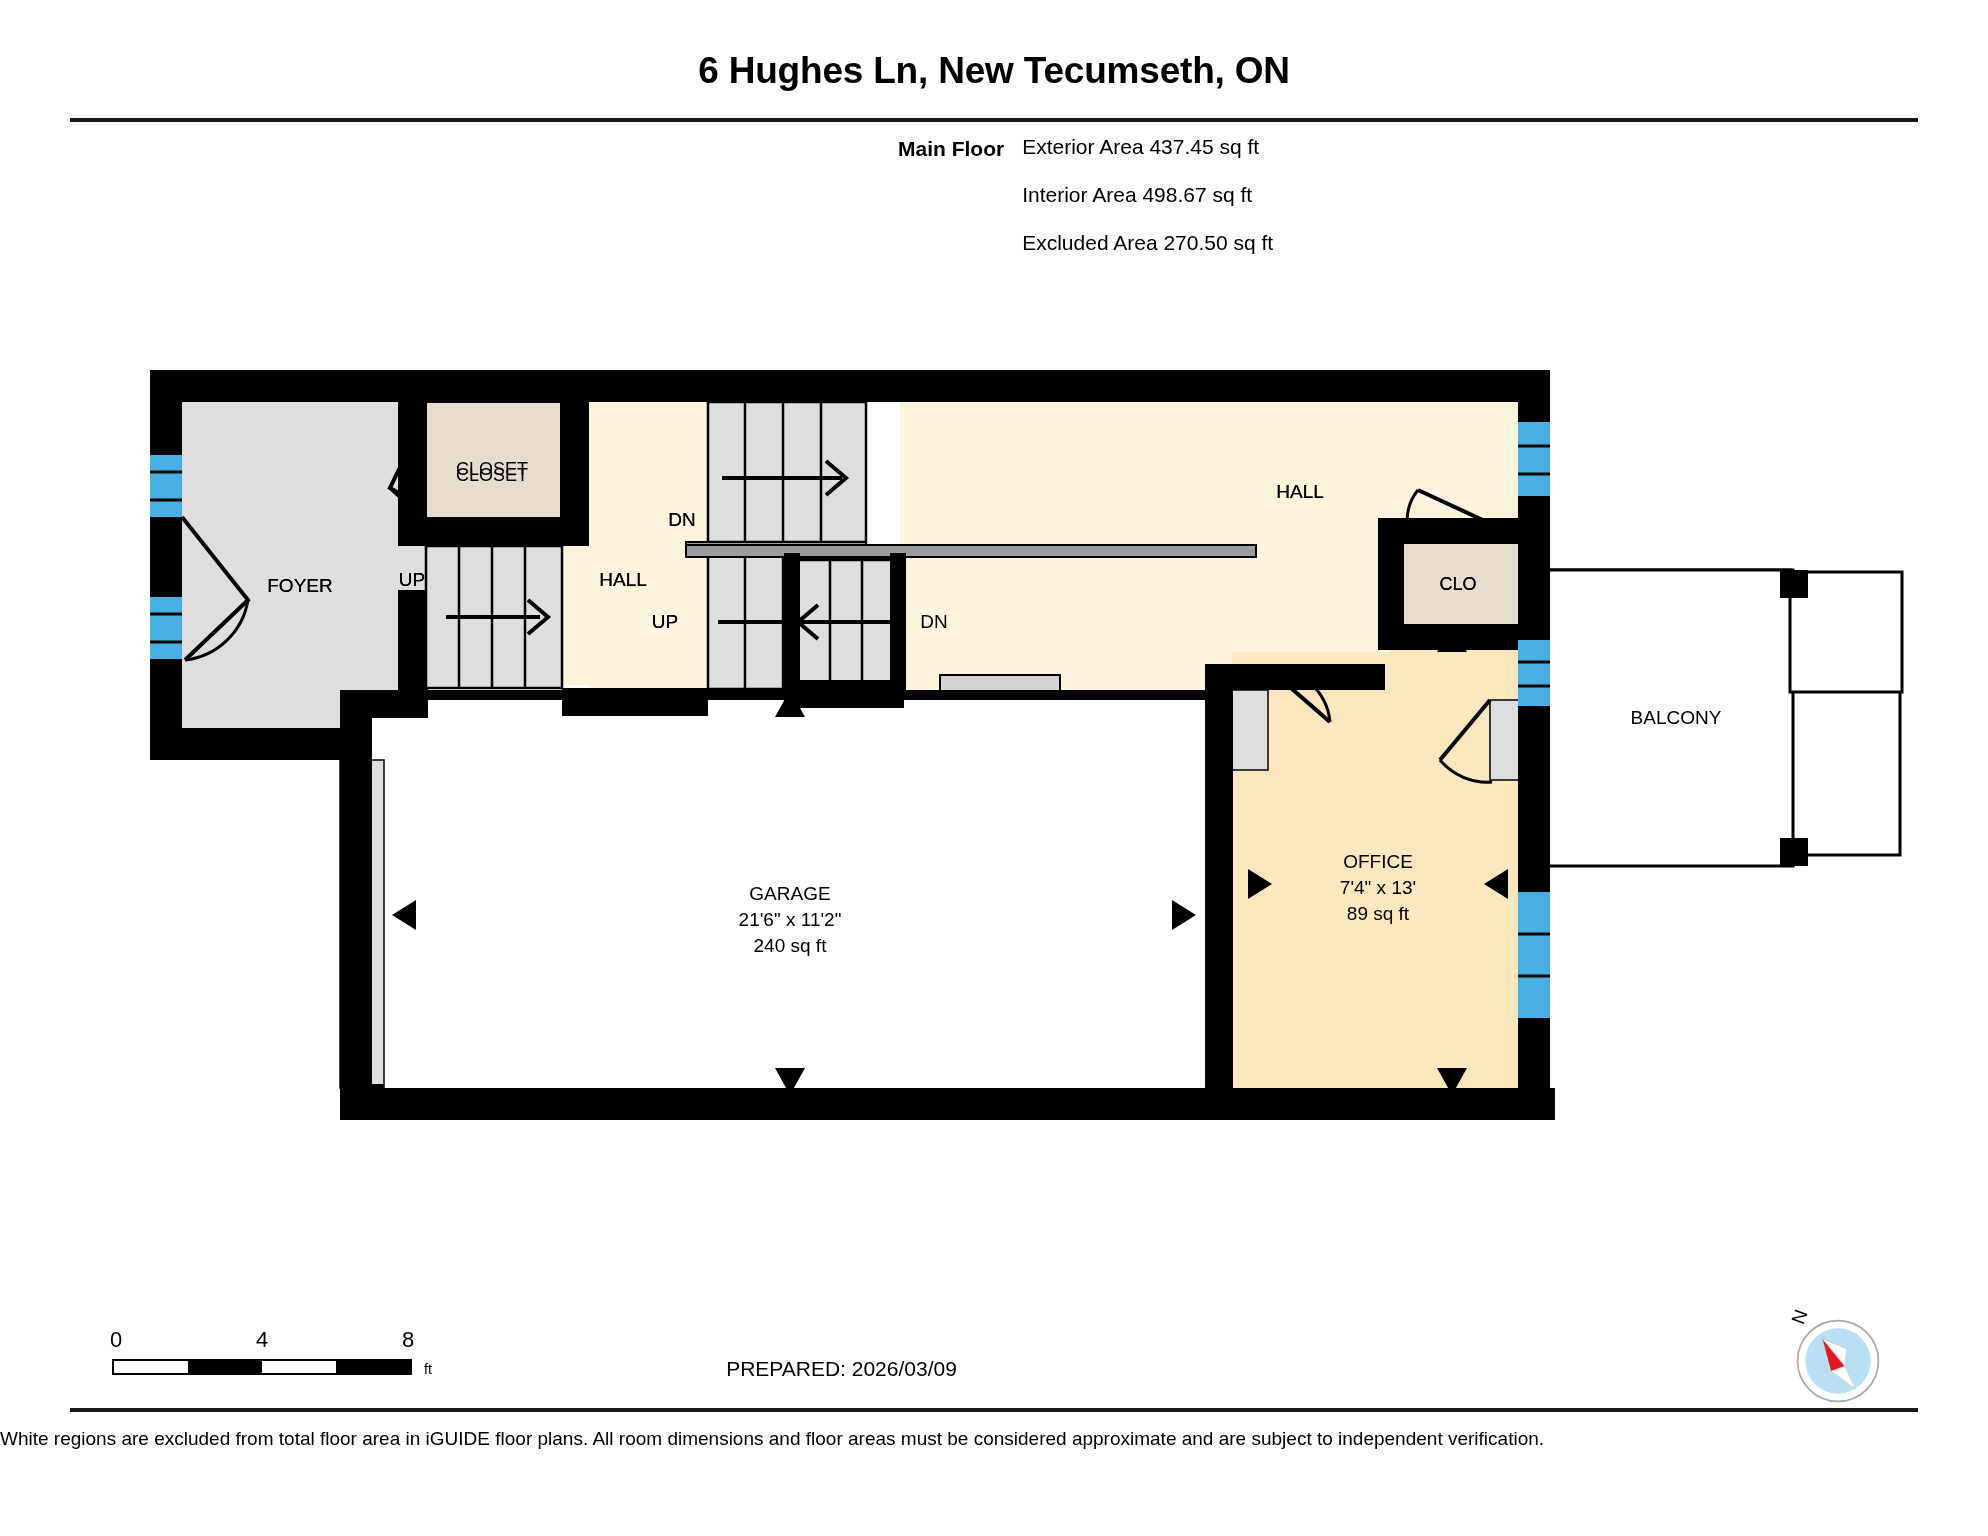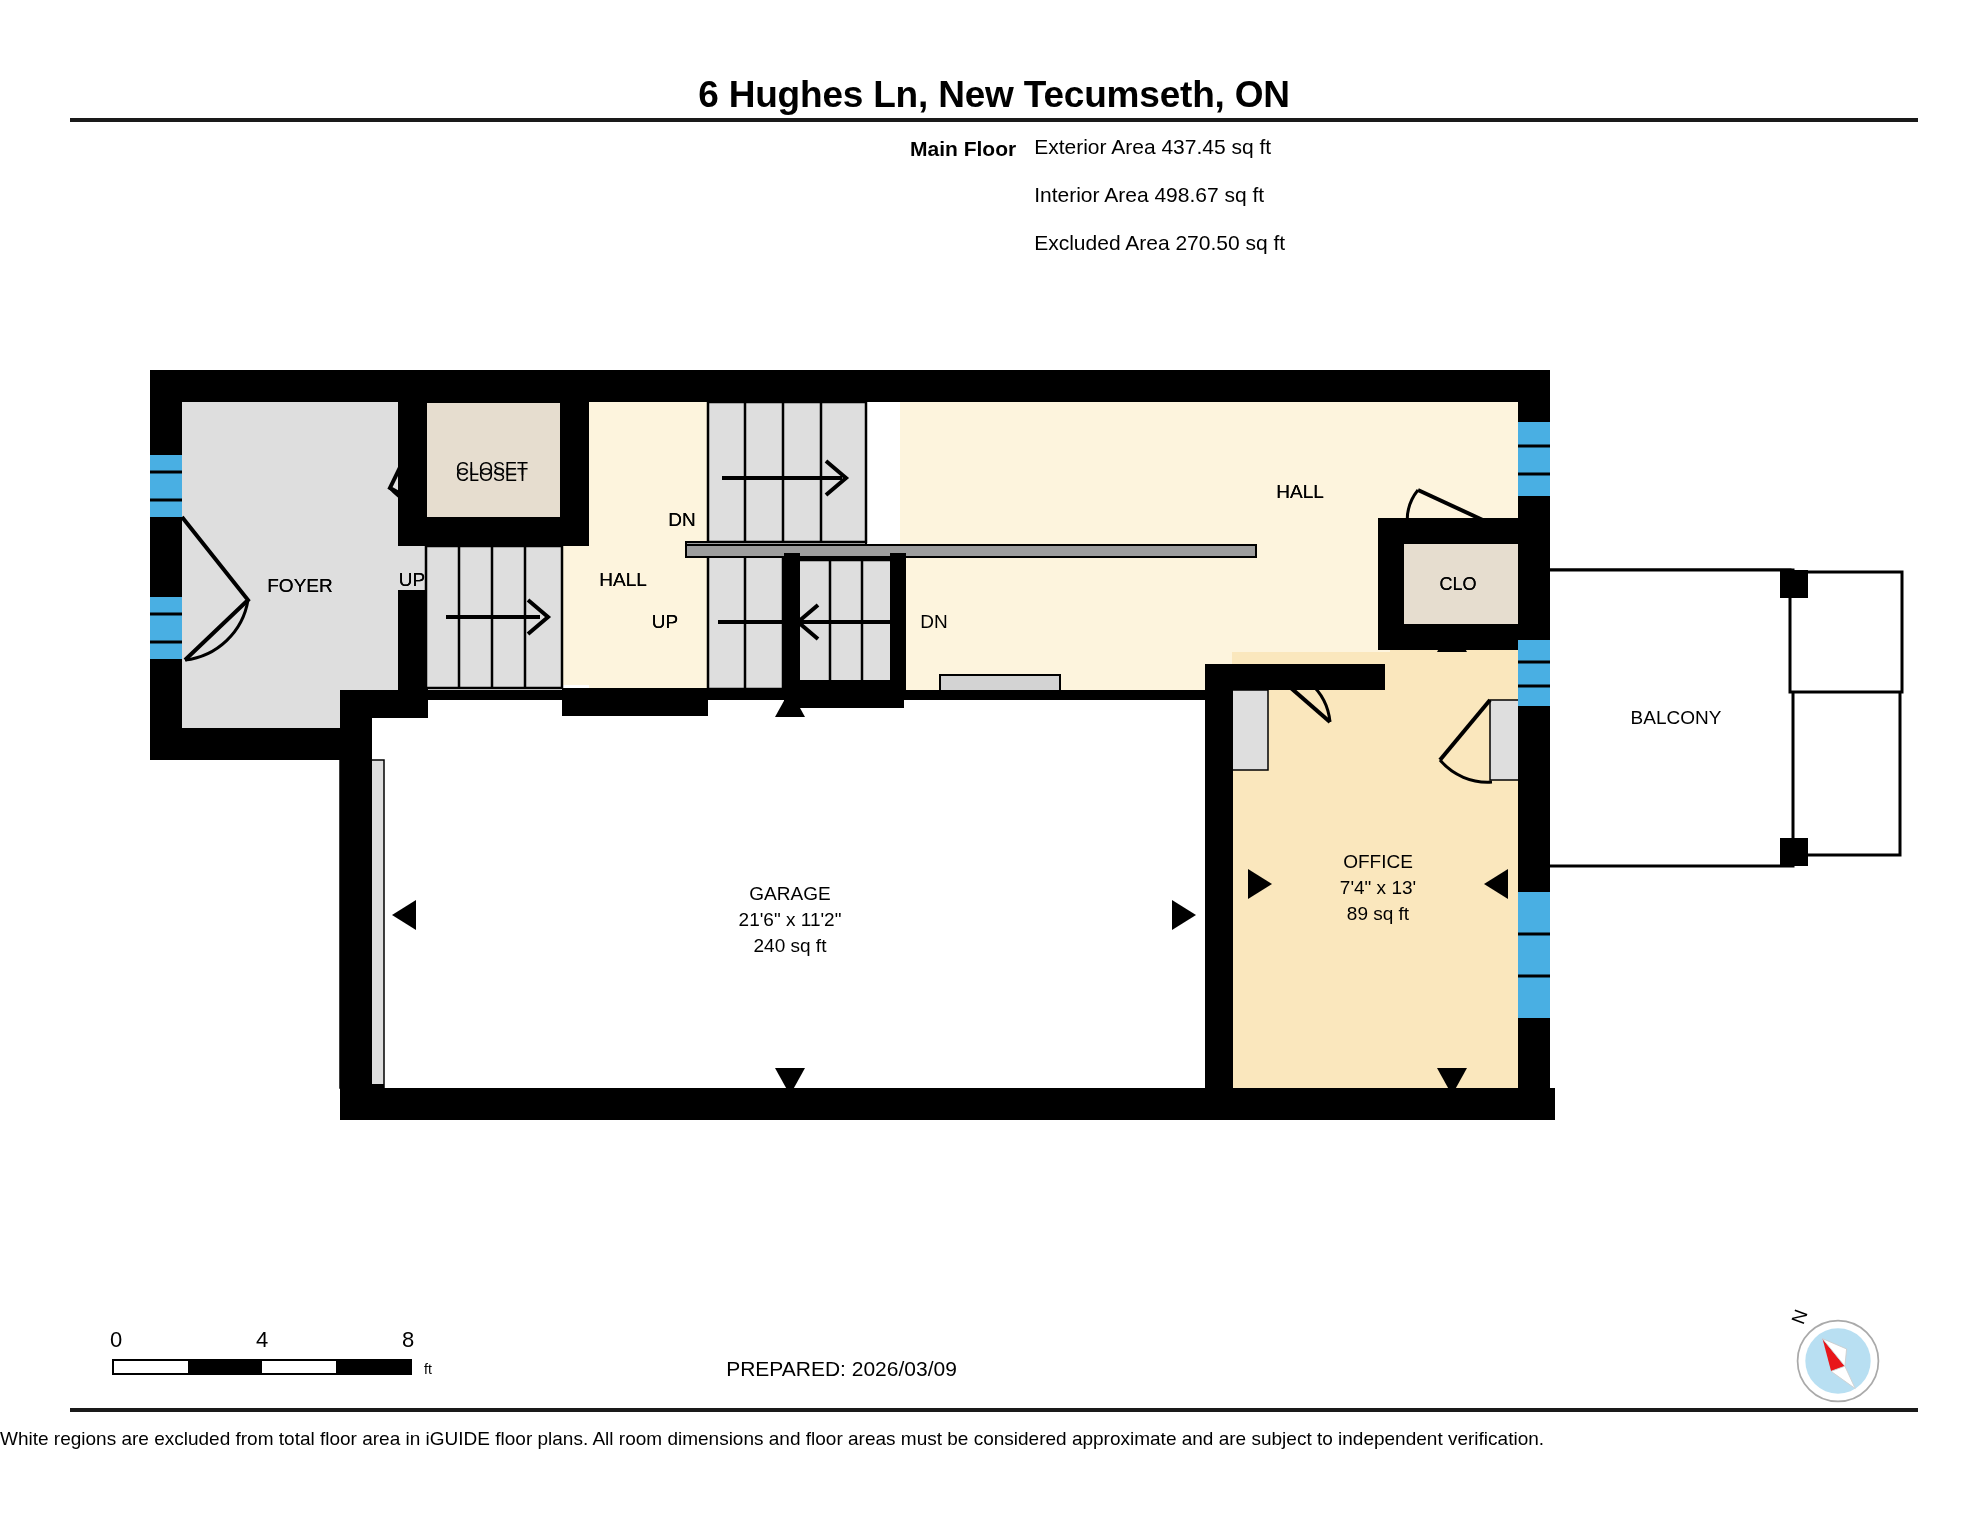--- a/index.html
+++ b/index.html
@@ -22,38 +22,36 @@
   
   #page-title {
     position: absolute;
     top: 50px;
     left: 0;
     width: 1988px;
     text-align: center;
     font-size: 37px;
     font-weight: bold;
     letter-spacing: -0.2px;
-    margin-top: 24px;
   }
   #title-rule {
     position: absolute;
     top: 118px;
     left: 70px;
     width: 1848px;
     height: 4px;
     background: #1a1a1a;
   }
   #floor-summary {
     position: absolute;
     top: 135px;
     left: 898px;
     display: flex;
     align-items: flex-start;
     gap: 18px;
-    margin-left: 12px;
   }
   #floor-label {
     font-size: 21px;
     font-weight: bold;
     white-space: nowrap;
     padding-top: 2px;
   }
   .area-lines {
     display: flex;
     flex-direction: column;

